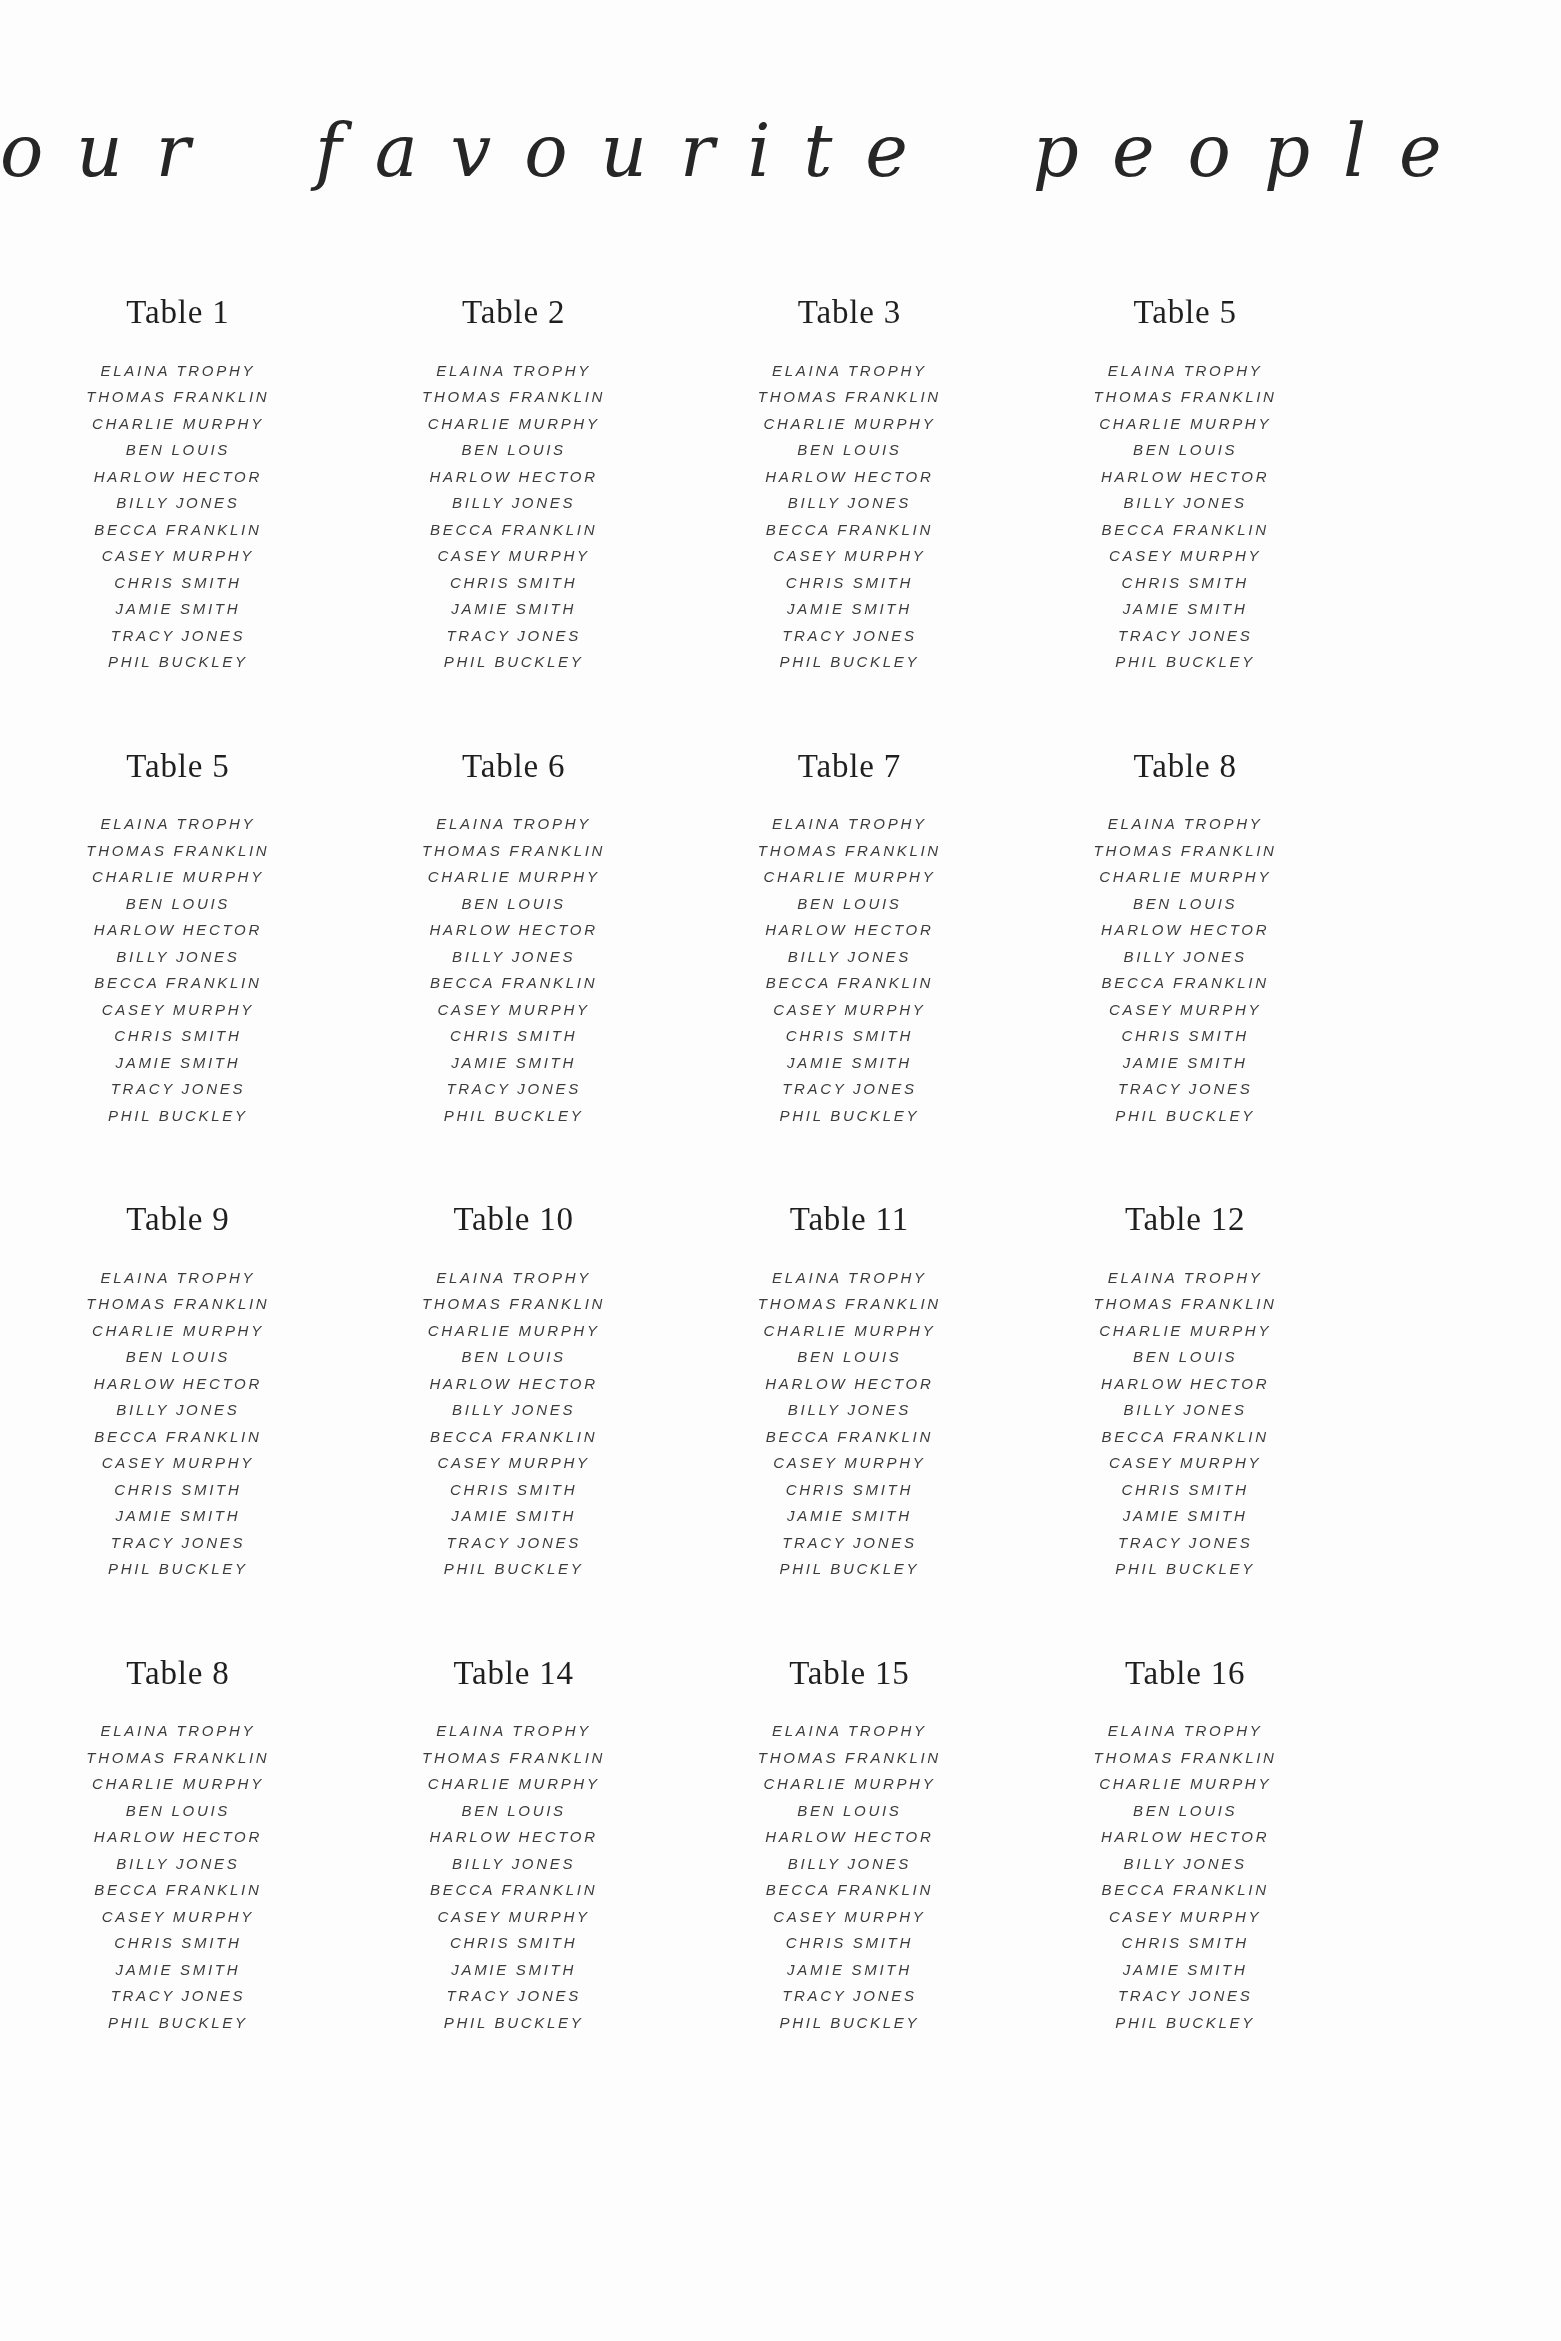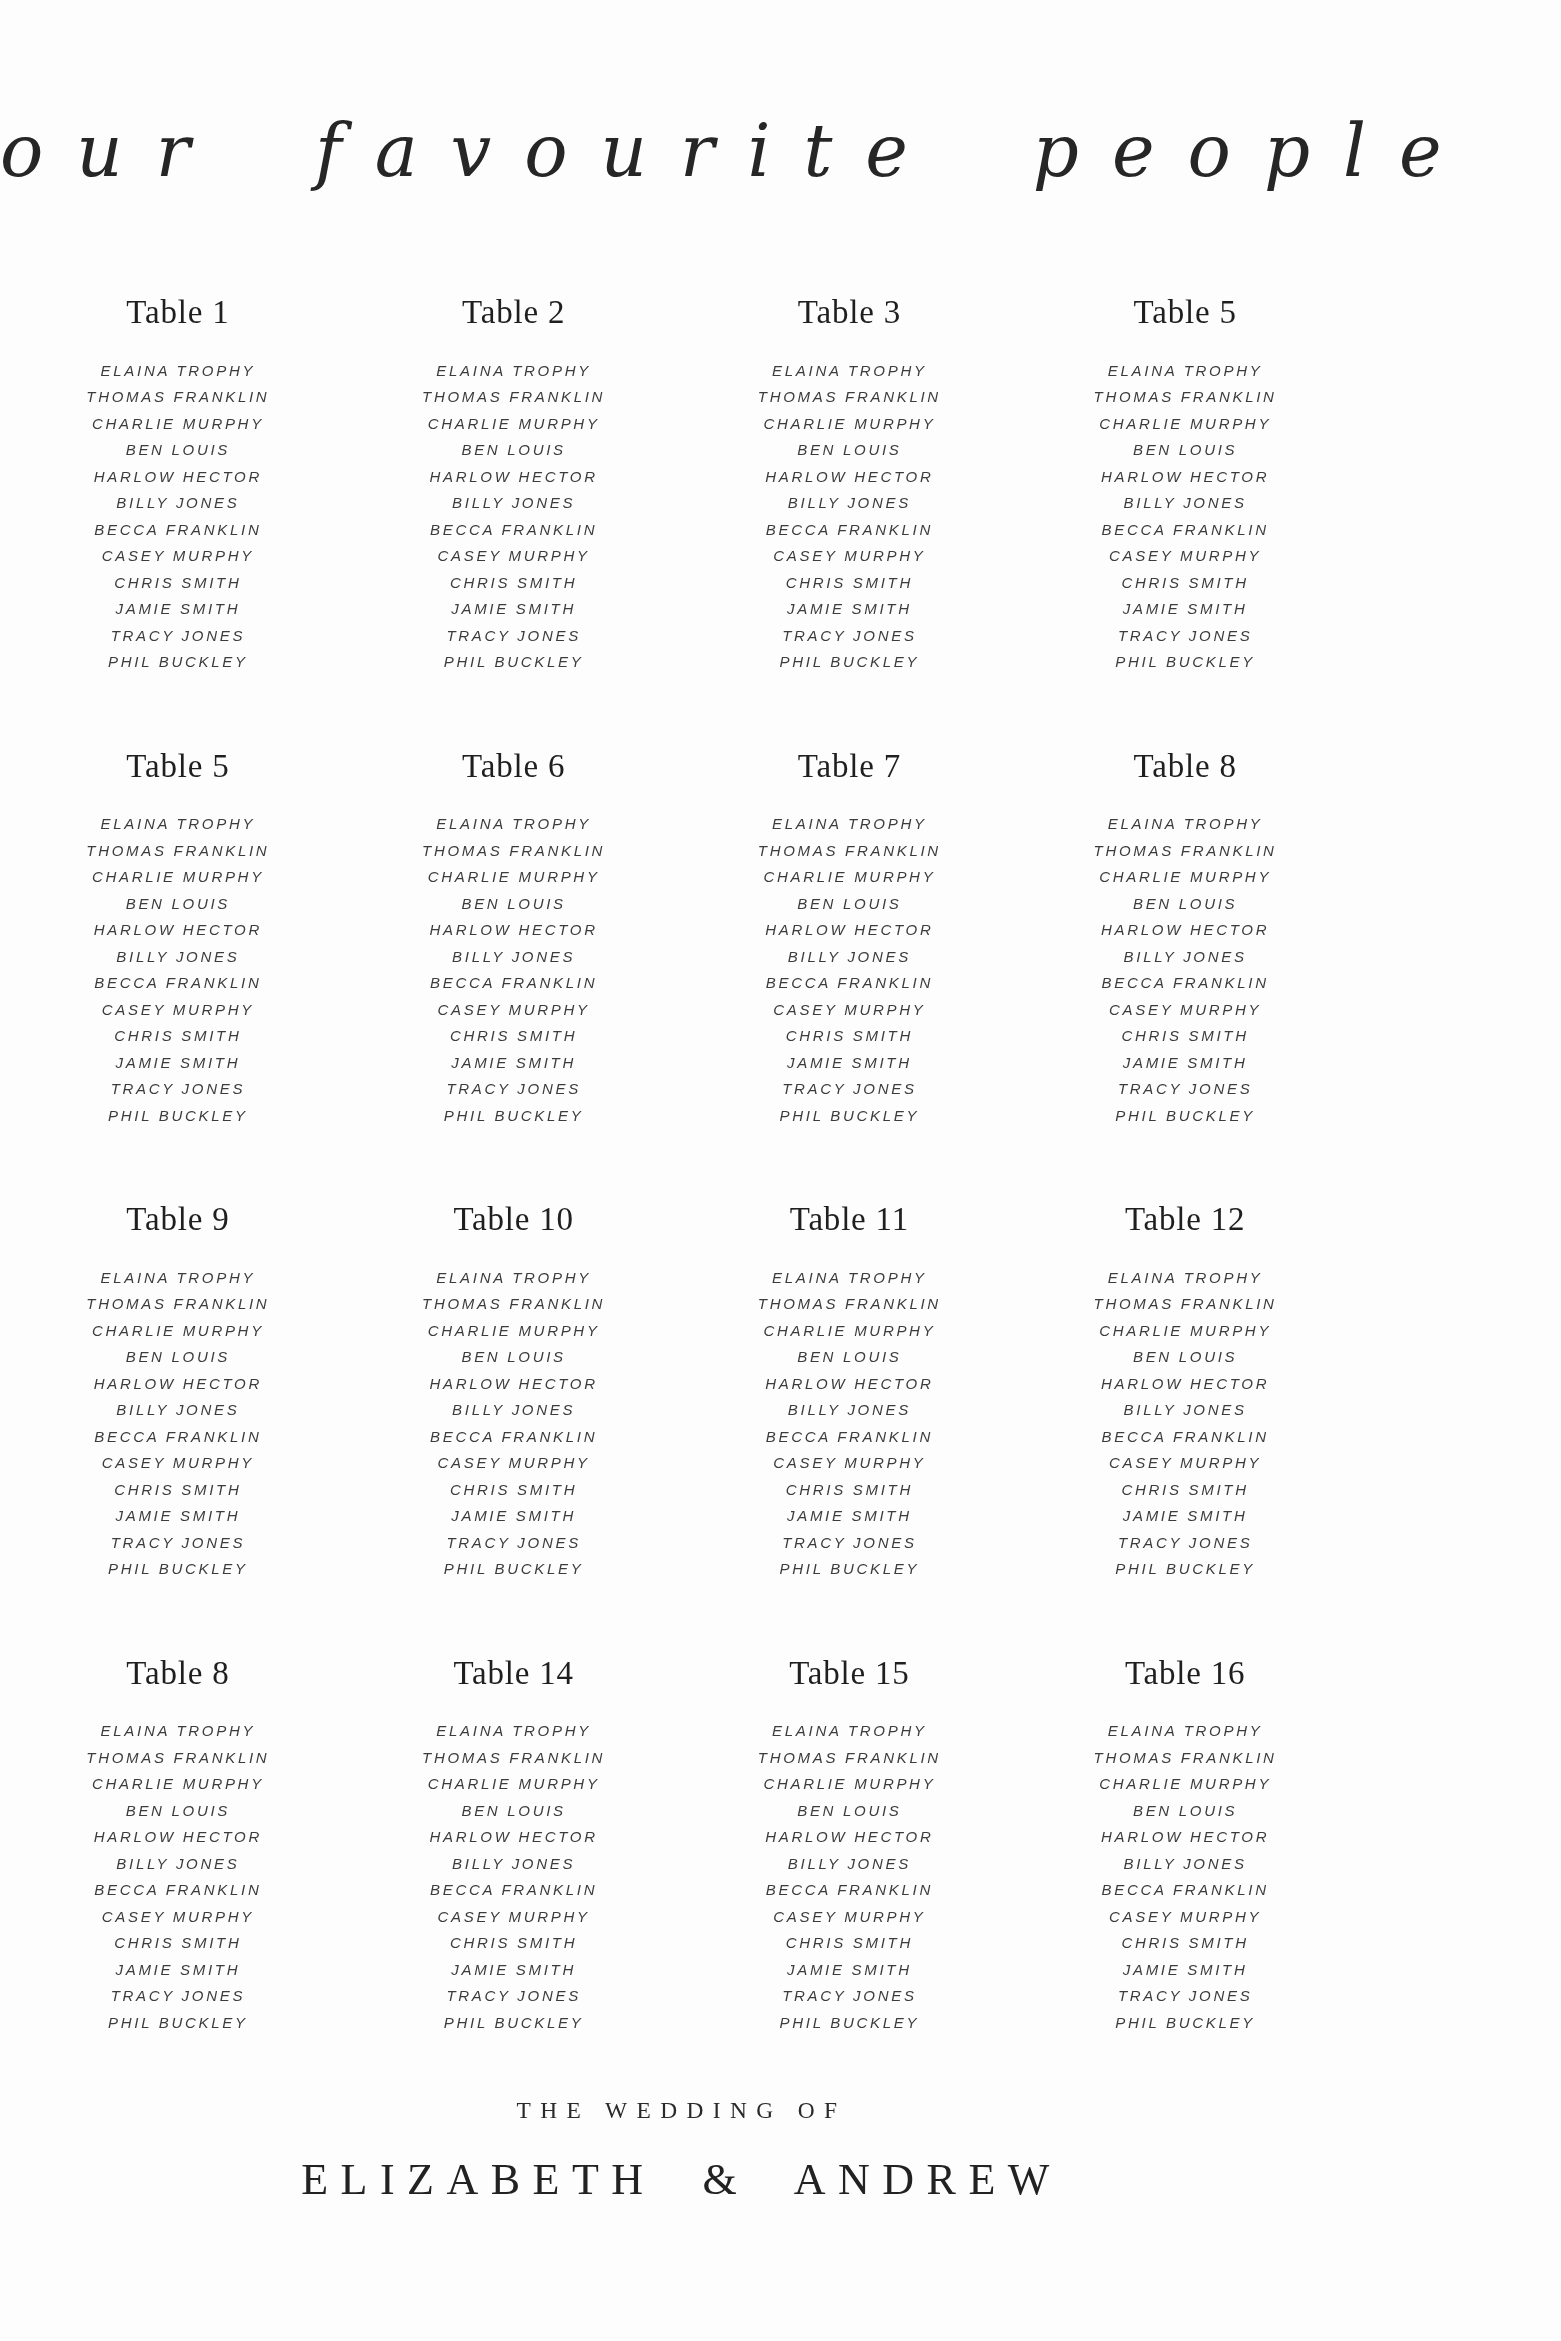--- a/index.html
+++ b/index.html
@@ -373,19 +373,15 @@
           <li class="guest-name">BECCA FRANKLIN</li>
           <li class="guest-name">CASEY MURPHY</li>
           <li class="guest-name">CHRIS SMITH</li>
           <li class="guest-name">JAMIE SMITH</li>
           <li class="guest-name">TRACY JONES</li>
           <li class="guest-name">PHIL BUCKLEY</li>
         </ul>
   </section>
 </div>
 
-  <div class="footer">
-    <div class="footer-eyebrow">THE WEDDING OF</div>
-    <div class="footer-names">ELIZABETH &amp; ANDREW</div>
-  </div>
 
 </div>
 
 
 </body></html>

